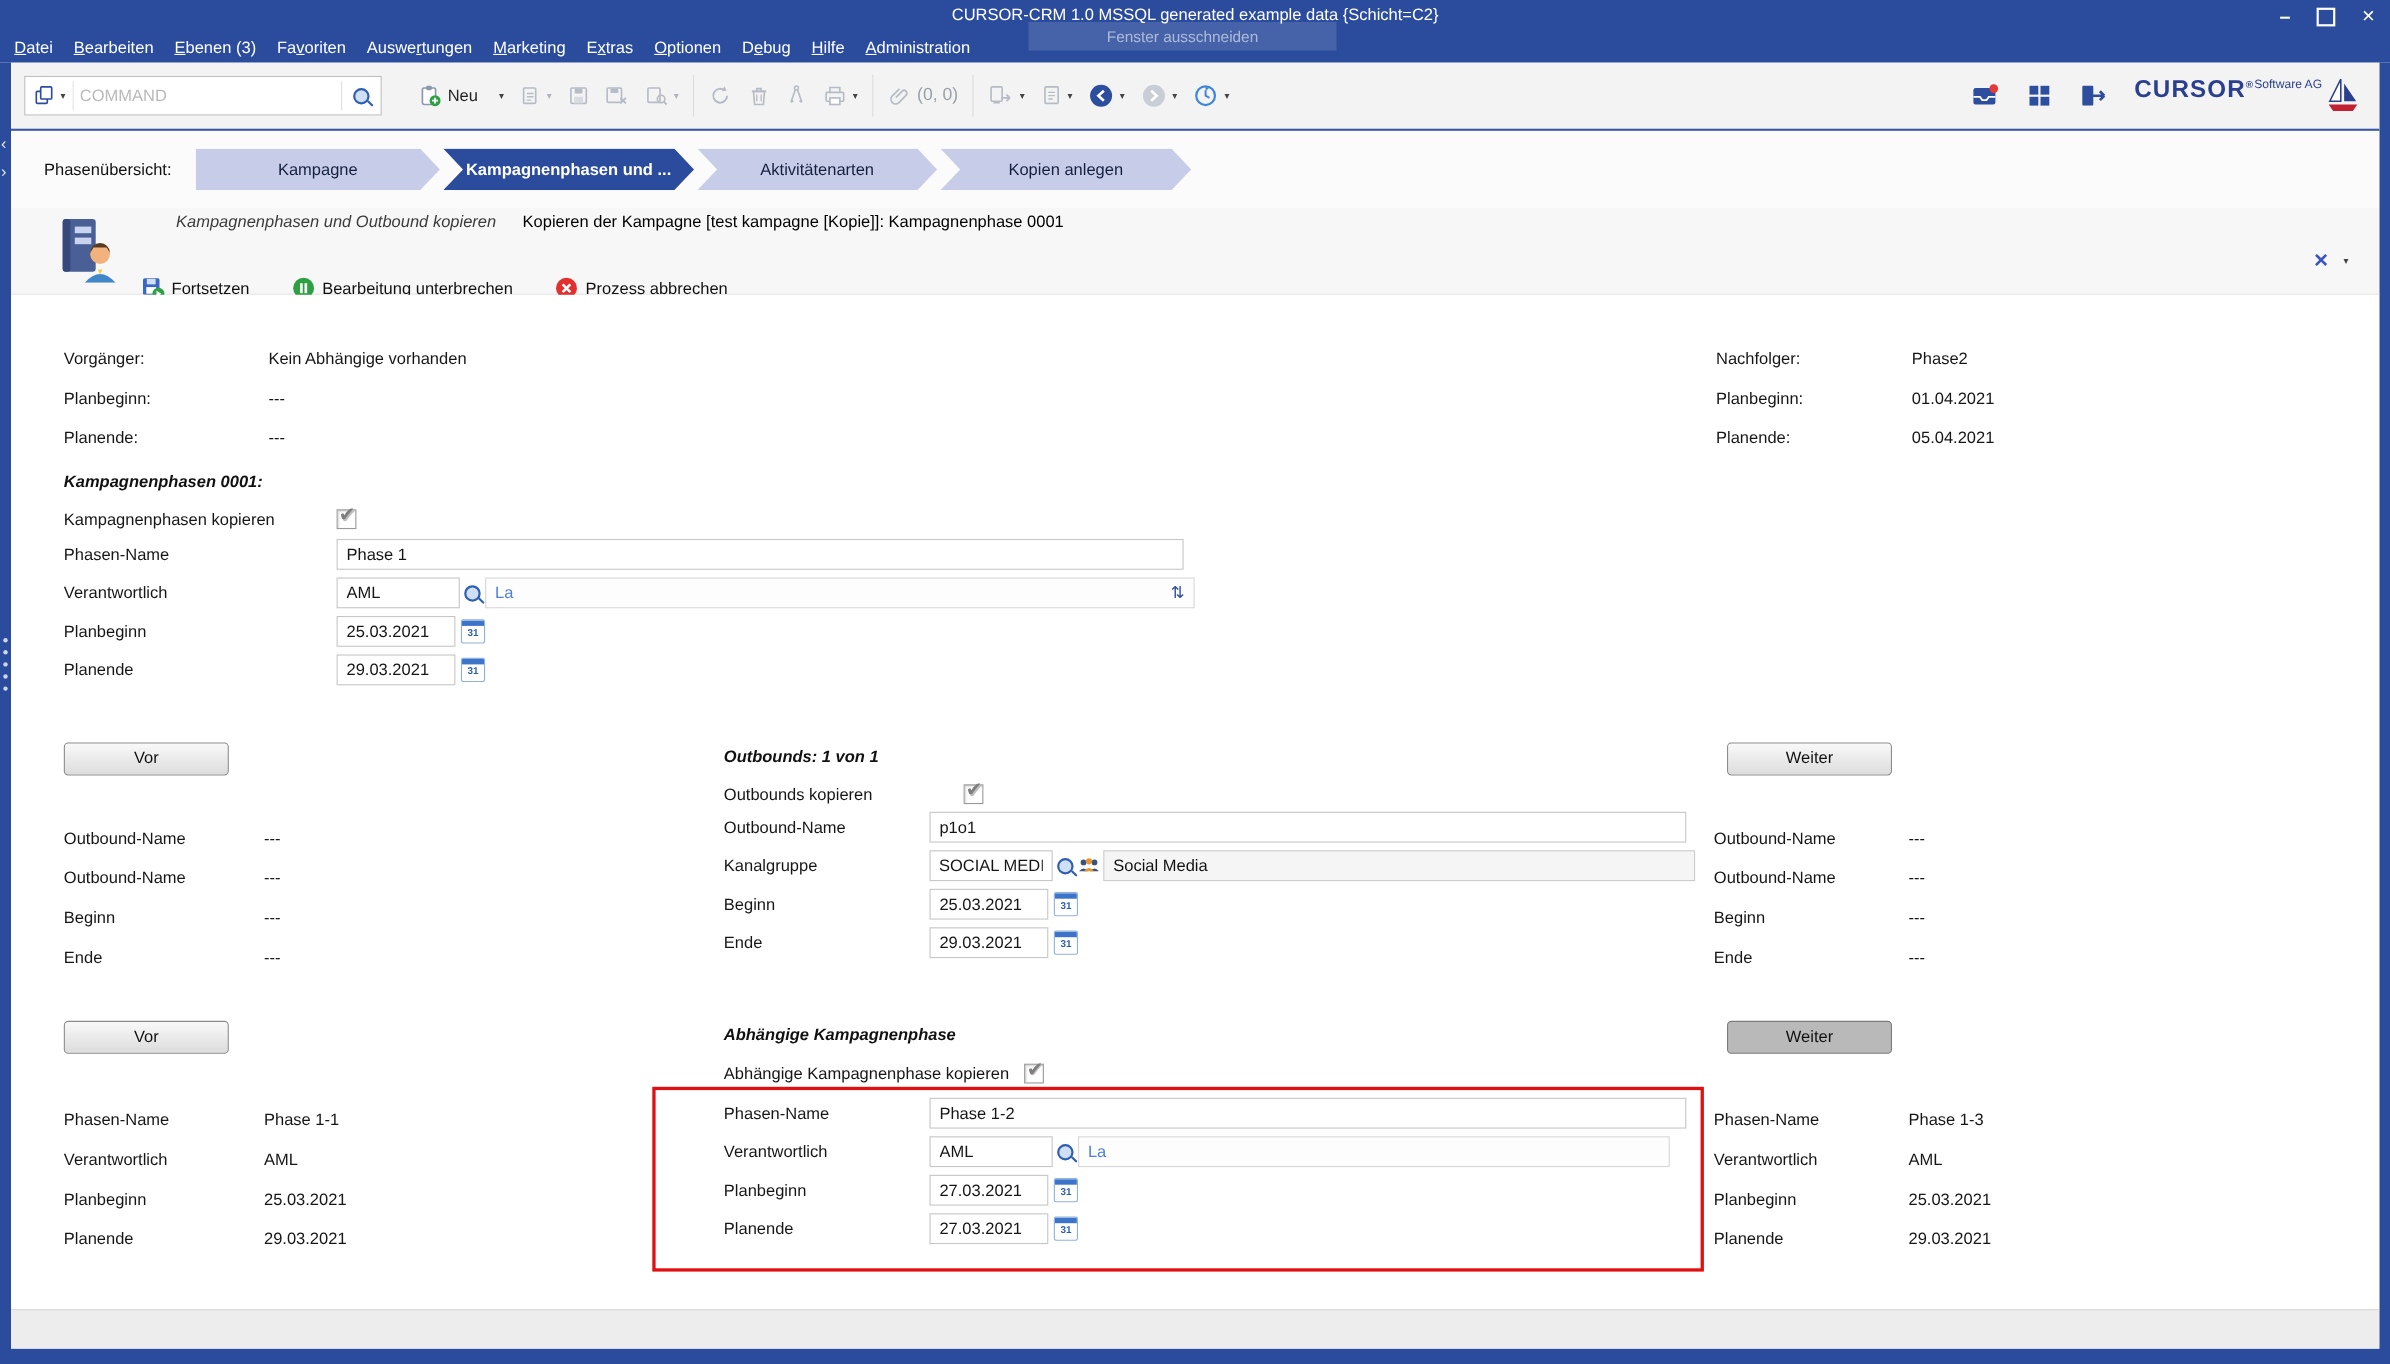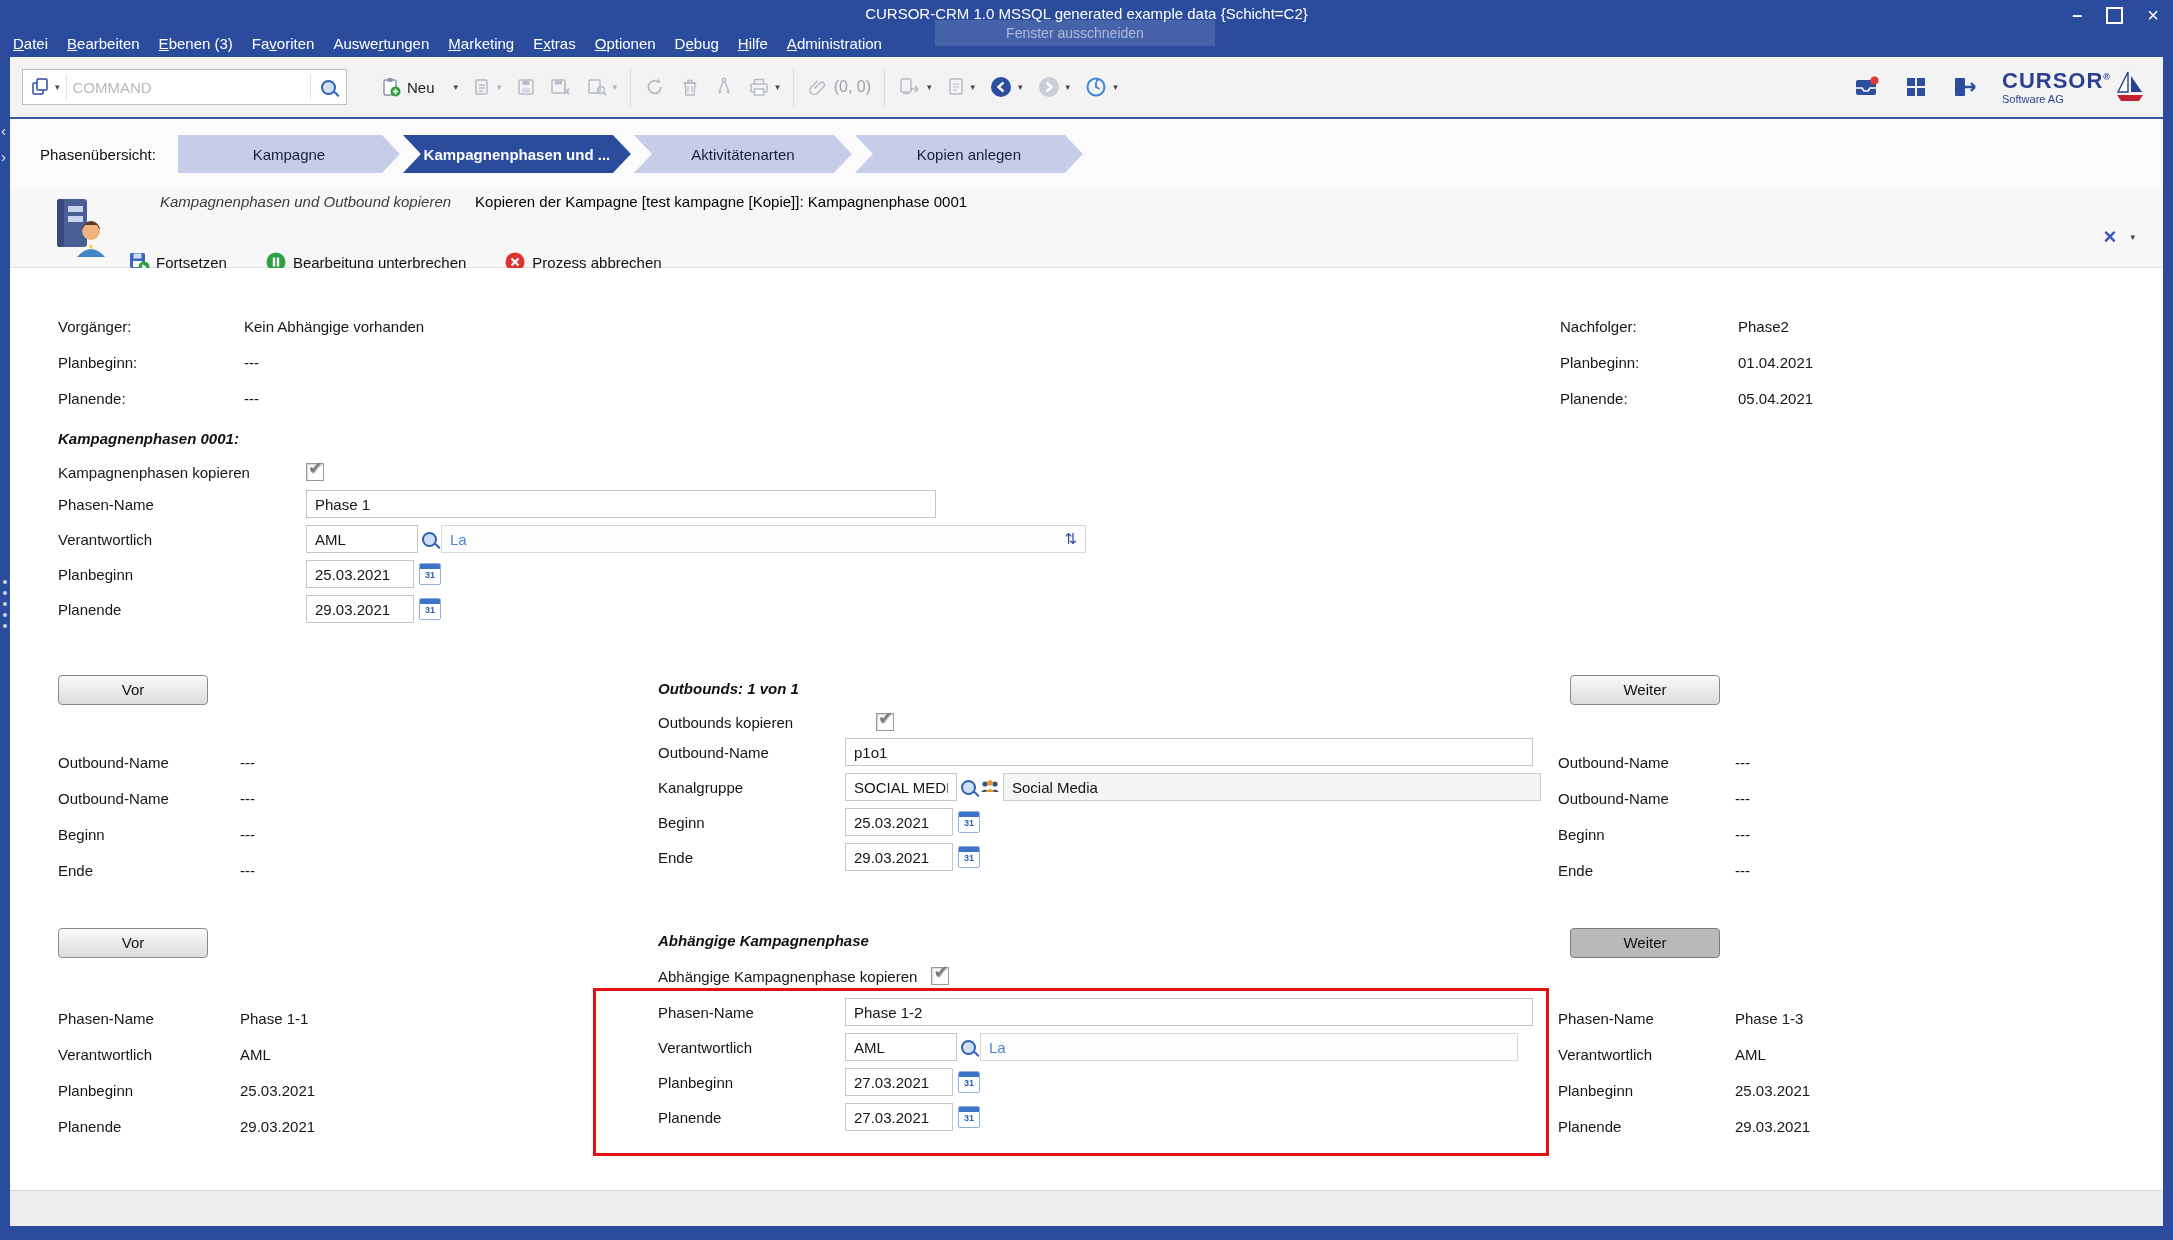--- a/index.html
+++ b/index.html
@@ -35,21 +35,21 @@
   .cmd-input{border:none;outline:none;flex:1;font-size:15px;color:#444;font-family:"Liberation Sans",sans-serif;min-width:0;padding:0 6px;}
   .cmd-input::placeholder{color:#b9b9b9;}
   .caret{font-size:9px;color:#444;line-height:9px;}
   .caret.dim{color:#aeb4bd;}
   .tbtn{display:flex;align-items:center;gap:5px;padding:0 7px;height:40px;cursor:default;}
   .tsep{width:1px;height:38px;background:#dcdcdc;margin:0 6px;}
   .tb-label{font-size:15px;color:#222;}
   .tb-count{font-size:16px;color:#9aa0a8;}
   .toolbar-right{margin-left:auto;display:flex;align-items:center;gap:24px;padding-right:18px;}
   .logo-block{display:flex;align-items:flex-start;gap:4px;}
-  .logo-texts{display:flex;flex-direction:column;align-items:flex-start;line-height:1;}
+  .logo-texts{display:flex;flex-direction:row;align-items:flex-start;line-height:1;}
   .logo-name{font-size:22px;font-weight:bold;color:#2b3f8f;letter-spacing:1px;}
   .logo-reg{font-size:9px;vertical-align:super;}
   .logo-sub{font-size:11px;color:#2b3f8f;margin-top:2px;}
   
   #phasebar{position:absolute;left:10px;right:10px;top:119px;height:70px;background:#fbfbfb;display:flex;align-items:center;padding-left:30px;box-sizing:border-box;}
   #phasebar .pb-label{font-size:15px;color:#111;margin-right:22px;}
   .tabs{display:flex;}
   .tab{height:38px;display:flex;align-items:center;justify-content:center;font-size:15px;color:#14203f;background:#c7cde9;margin-right:3px;
     clip-path:polygon(0 0,calc(100% - 18px) 0,100% 50%,calc(100% - 18px) 100%,0 100%,18px 50%);padding:0 10px;box-sizing:border-box;}
   .tab.first{clip-path:polygon(0 0,calc(100% - 18px) 0,100% 50%,calc(100% - 18px) 100%,0 100%);}
@@ -386,21 +386,21 @@
 
 <div class="sec-head" style="left:58px;top:430px;">Kampagnenphasen 0001:</div>
 <div class="row" style="left:58px;top:458px;">
   <span class="lbl w248">Kampagnenphasen kopieren</span>
   <span class="checkbox">
       <span class="tick">✔</span>
     </span>
 </div>
 <div class="row" style="left:58px;top:490px;">
   <span class="lbl w248">Phasen-Name</span>
-  <input class="text-input" style="width: 630px;" value="Phase 1">
+  <input class="text-input" style="width: 770px;" value="Phase 1">
 </div>
 <div class="row" style="left:58px;top:525px;">
   <span class="lbl w248">Verantwortlich</span>
   <input class="text-input" style="width: 112px;" value="AML">
   <span class="lens"></span>
   <div class="ro-field blue" style="width:645px;">
     <span>La</span>
     <span class="sort-glyph">⇅</span>
   </div>
 </div>

